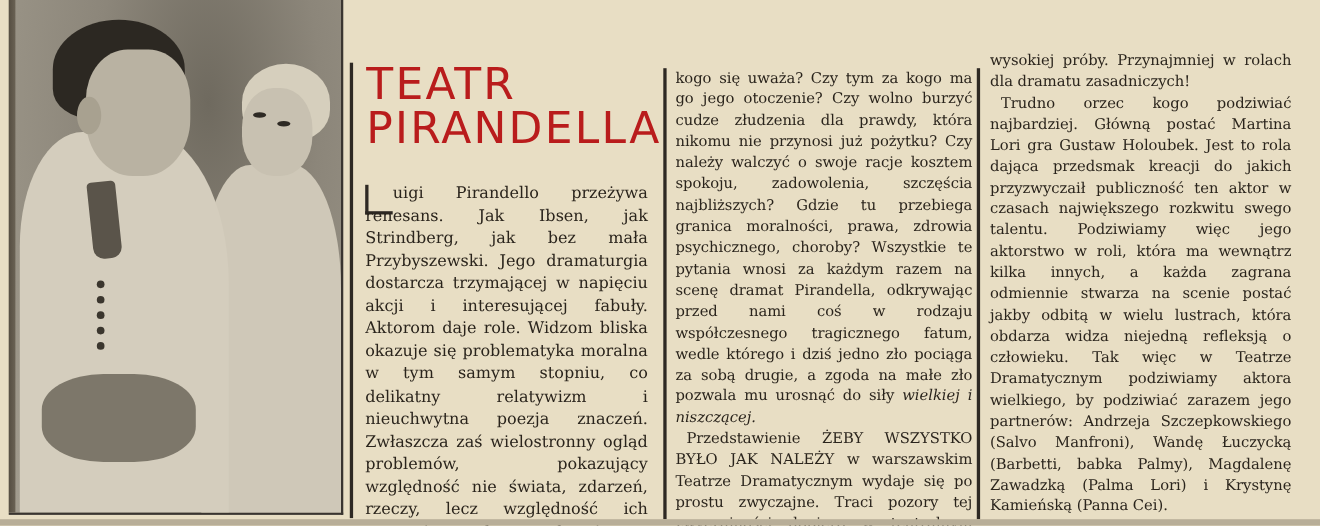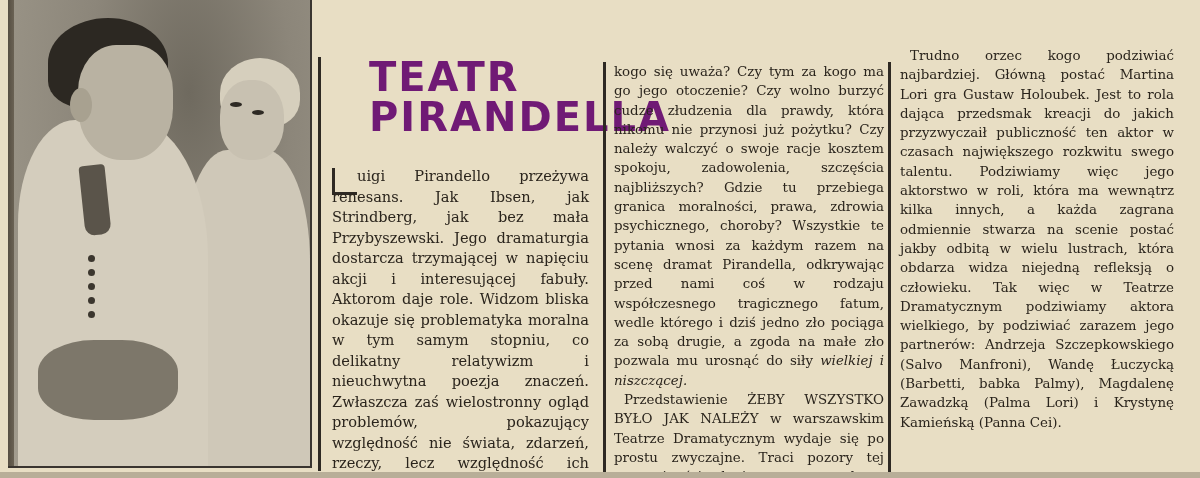--- a/index.html
+++ b/index.html
@@ -19,21 +19,21 @@
   .buttons i{display:block;width:7px;height:7px;border-radius:50%;background:#3b362e;margin-bottom:7px;}
   .hands{position:absolute;left:30px;top:340px;width:140px;height:80px;border-radius:40%;background:#7d776a;}
   .woman-hair{position:absolute;left:212px;top:58px;width:80px;height:70px;border-radius:50% 50% 40% 40%;background:#d6cfbd;}
   .woman-face{position:absolute;left:212px;top:80px;width:64px;height:80px;border-radius:45%;background:#c8c1b1;}
   .woman-eye1,.woman-eye2{position:absolute;width:12px;height:5px;border-radius:50%;background:#2e2a24;}
   .woman-eye1{left:222px;top:102px;} .woman-eye2{left:244px;top:110px;}
   .woman-body{position:absolute;left:175px;top:150px;width:127px;height:320px;border-radius:35% 35% 0 0;background:#cfc8b8;}
   
   .col{position:absolute;font-size:13.4px;line-height:19.3px;text-align:justify;}
   .rule{position:absolute;background:#2e2923;width:3px;}
-  .title{position:absolute;left:333px;top:57px;font-family:"DejaVu Sans","Liberation Sans",sans-serif;font-size:40px;line-height:40px;letter-spacing:2px;color:#701a75;font-weight:bold;margin-left:36px;}
+  .title{position:absolute;left:333px;top:57px;font-family:"DejaVu Sans","Liberation Sans",sans-serif;font-size:40px;line-height:40px;letter-spacing:2px;color:#b91c1c;font-weight:normal;}
   .title div{white-space:nowrap;}
   .dropcap{position:absolute;left:332px;top:168px;width:22px;height:24px;border-left:3px solid #2e2923;border-bottom:3px solid #2e2923;}
   .p{margin:0;}
   .indent{text-indent:10px;}
   .bold{font-weight:normal;}
   .it{font-style:italic;}
 </style>
 </head>
 <body>
 
@@ -74,18 +74,19 @@
   </div>
 
   <div class="rule" style="left:603px;top:62px;height:410px;"></div>
   <div class="col" style="left:614px;top:62px;width:270px;">
     <p class="p"><span>kogo się uważa? Czy tym za kogo ma go jego otoczenie? Czy wolno burzyć cudze złudzenia dla prawdy, która nikomu nie przynosi już pożytku? Czy należy walczyć o swoje racje kosztem spokoju, zadowolenia, szczęścia najbliższych? Gdzie tu przebiega granica moralności, prawa, zdrowia psychicznego, choroby? Wszystkie te pytania wnosi za każdym razem na scenę dramat Pirandella, odkrywając przed nami coś w rodzaju współczesnego tragicznego fatum, wedle którego i dziś jedno zło pociąga za sobą drugie, a zgoda na małe zło pozwala mu urosnąć do siły </span><span class="it">wielkiej i niszczącej.</span></p>
     <p class="p indent"><span>Przedstawienie </span><span class="bold">ŻEBY WSZYSTKO BYŁO JAK NALEŻY</span><span> w warszawskim Teatrze Dramatycznym wydaje się po prostu zwyczajne. Traci pozory tej zwyczajności dopiero w teatralnym kontekście — wśród innych przedstawień tej sceny, gdy rzucić je na mapę teatralnej Warszawy i na obraz inscenizacji w polskim teatrze kończącego się sezonu. Wówczas nawet wyda się niezwykłe; w równym stopniu co warszawska </span></p>
   </div>
 
   <div class="rule" style="left:888px;top:62px;height:410px;"></div>
   <div class="col" style="left:900px;top:46px;width:274px;">
+    <p class="p"><span>wysokiej próby. Przynajmniej w rolach dla dramatu zasadniczych!</span></p>
     <p class="p indent"><span>Trudno orzec kogo podziwiać najbardziej. Główną postać Martina Lori gra </span><span class="bold">Gustaw Holoubek.</span><span> Jest to rola dająca przedsmak kreacji do jakich przyzwyczaił publiczność ten aktor w czasach największego rozkwitu swego talentu. Podziwiamy więc jego aktorstwo w roli, która ma wewnątrz kilka innych, a każda zagrana odmiennie stwarza na scenie postać jakby odbitą w wielu lustrach, która obdarza widza niejedną refleksją o człowieku. Tak więc w Teatrze Dramatycznym podziwiamy aktora wielkiego, by podziwiać zarazem jego partnerów: </span><span class="bold">Andrzeja Szczepkowskiego</span><span> (Salvo Manfroni), </span><span class="bold">Wandę Łuczycką</span><span> (Barbetti, babka Palmy), </span><span class="bold">Magdalenę Zawadzką</span><span> (Palma Lori) i </span><span class="bold">Krystynę Kamieńską</span><span> (Panna Cei).</span></p>
 
   </div>
 
   <div class="bottom-strip"></div>
 </div>
 
 </body></html>

